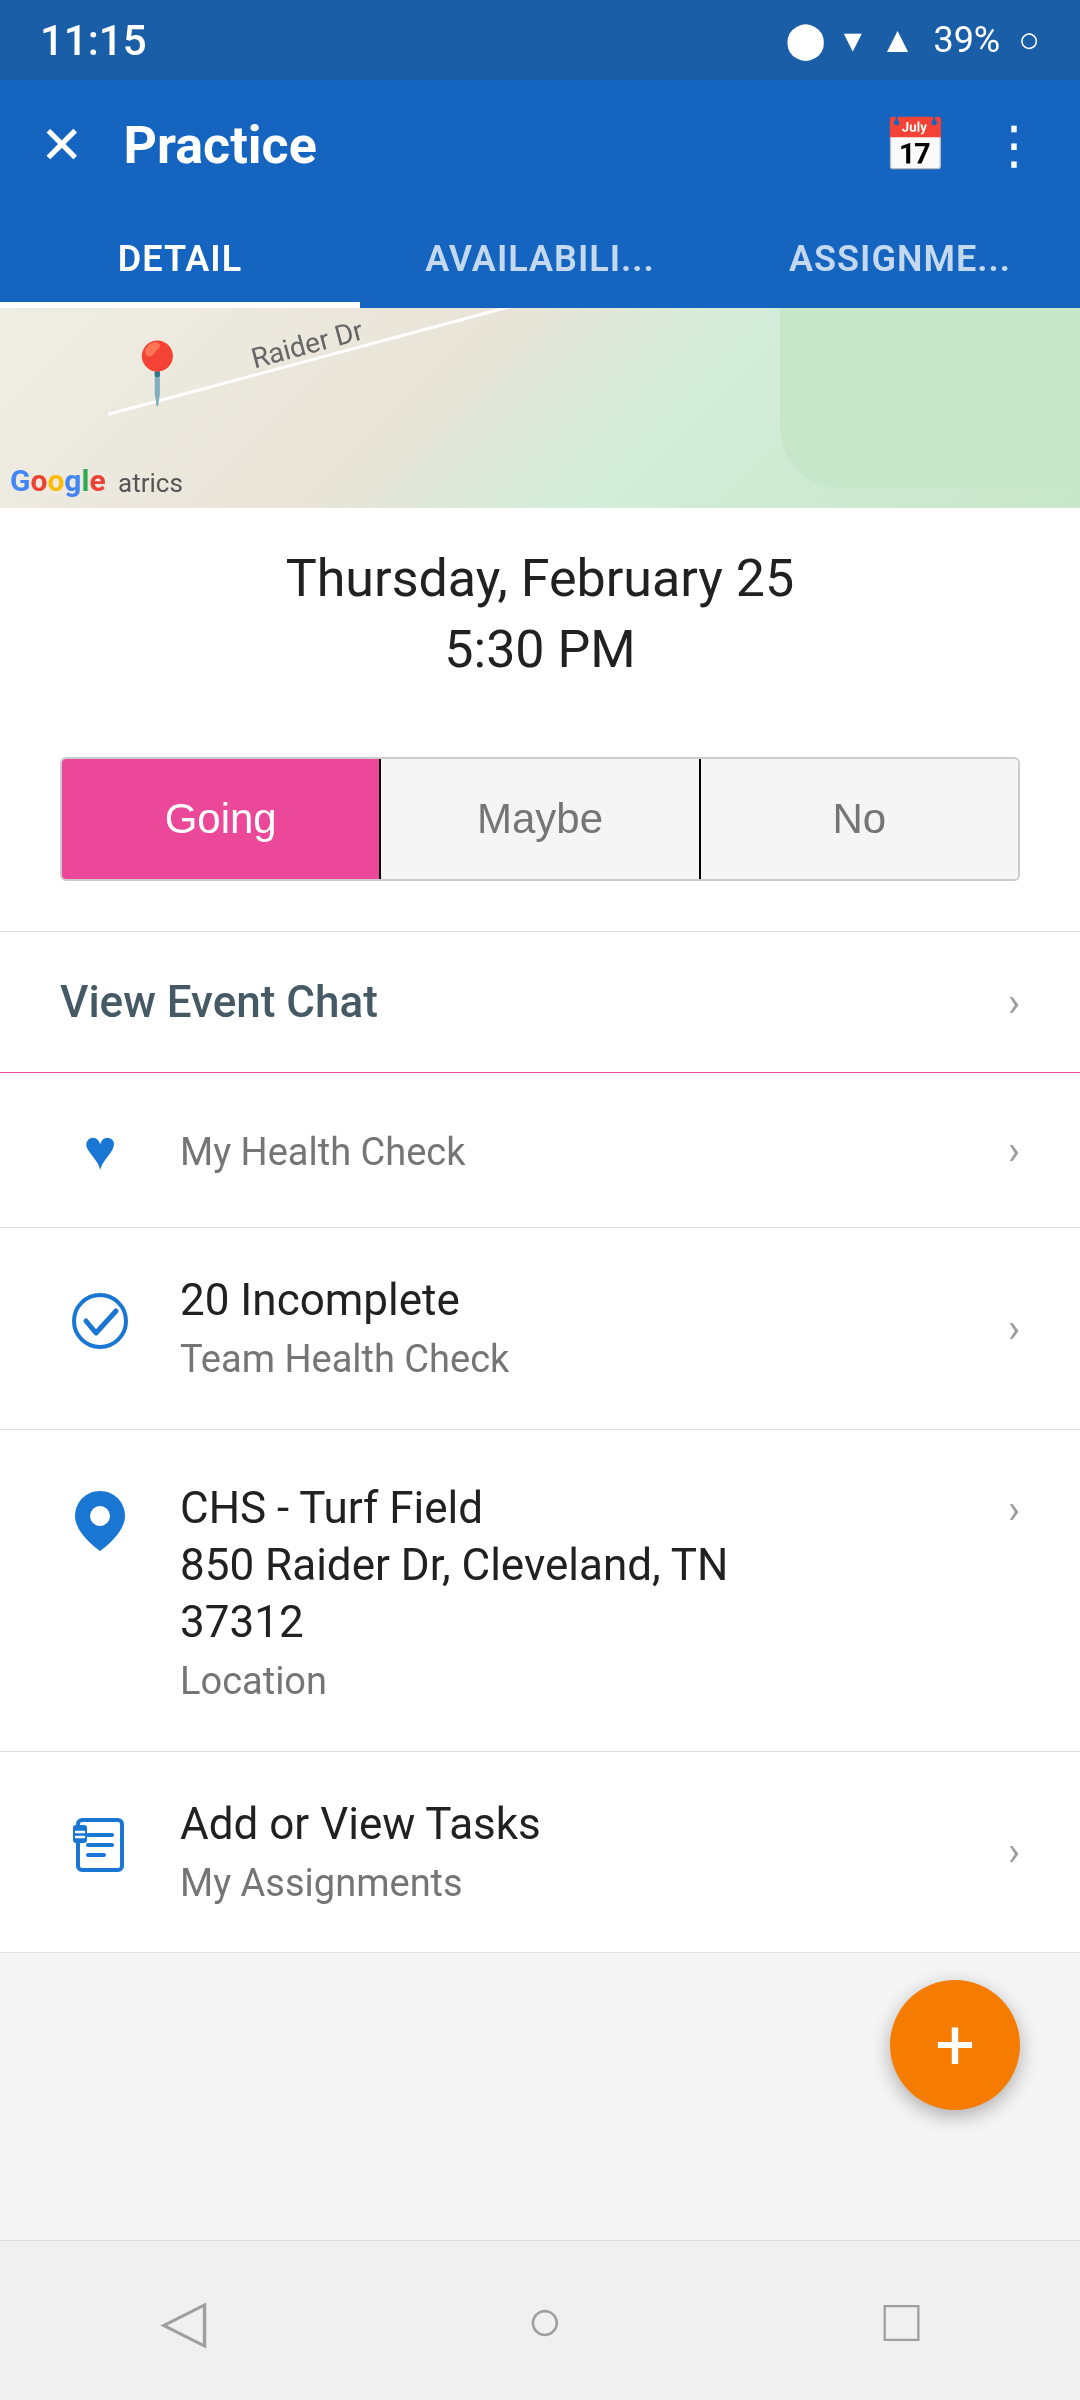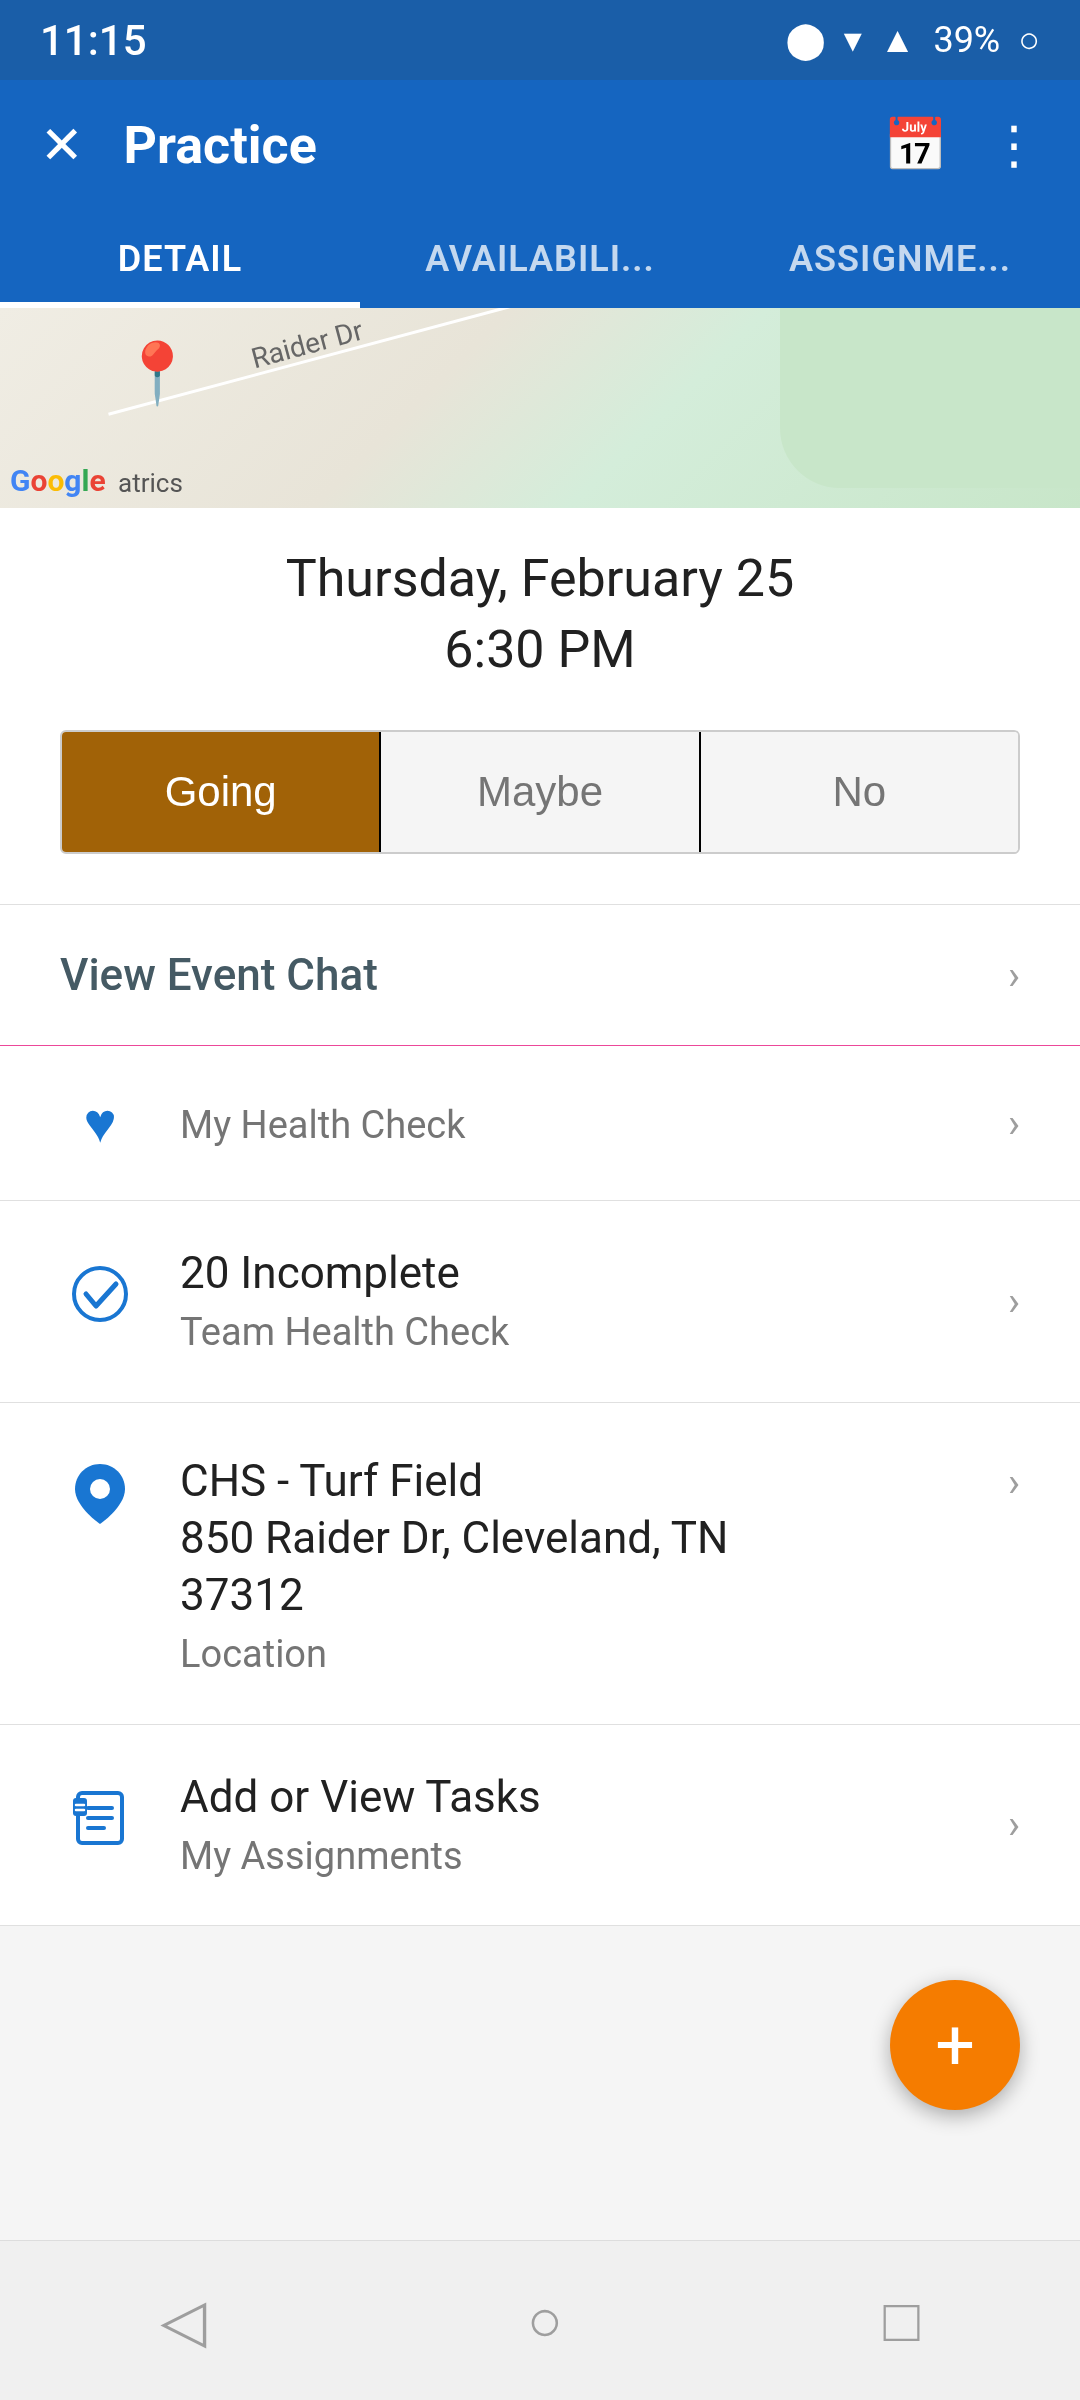--- a/index.html
+++ b/index.html
@@ -139,21 +139,21 @@
 
     
     .main-content {
       background: white;
       padding: 50px 60px 30px;
     }
 
     
     .event-datetime {
       text-align: center;
-      padding: 40px 0 50px;
+      padding: 40px 0 77px;
     }
     .event-date {
       font-size: 52px;
       color: #212121;
       font-weight: 400;
       margin-bottom: 10px;
     }
     .event-time {
       font-size: 52px;
       color: #212121;
@@ -173,21 +173,21 @@
       padding: 36px 10px;
       text-align: center;
       font-size: 42px;
       font-weight: 500;
       cursor: pointer;
       border: none;
       background: #f5f5f5;
       color: #757575;
     }
     .rsvp-btn.active-going {
-      background: #a16207;
+      background: #ec4899;
       color: white;
     }
     .rsvp-btn + .rsvp-btn {
       border-left: 2px solid #000000;
     }
 
     
     .divider {
       height: 1px;
       background: #e0e0e0;
@@ -345,21 +345,21 @@
     </div>
 
     <div style="position:absolute; bottom:10px; left:118px; font-size:26px; color:#555;">atrics</div>
   </div>
 </div>
 
 <div class="main-content" style="padding:0;">
 
   <div class="event-datetime">
     <div class="event-date">Thursday, February 25</div>
-    <div class="event-time">6:30 PM</div>
+    <div class="event-time">5:30 PM</div>
   </div>
 
   <div class="rsvp-buttons">
     <button class="rsvp-btn active-going">Going</button>
     <button class="rsvp-btn">Maybe</button>
     <button class="rsvp-btn">No</button>
   </div>
 
   <div class="divider"></div>
 

